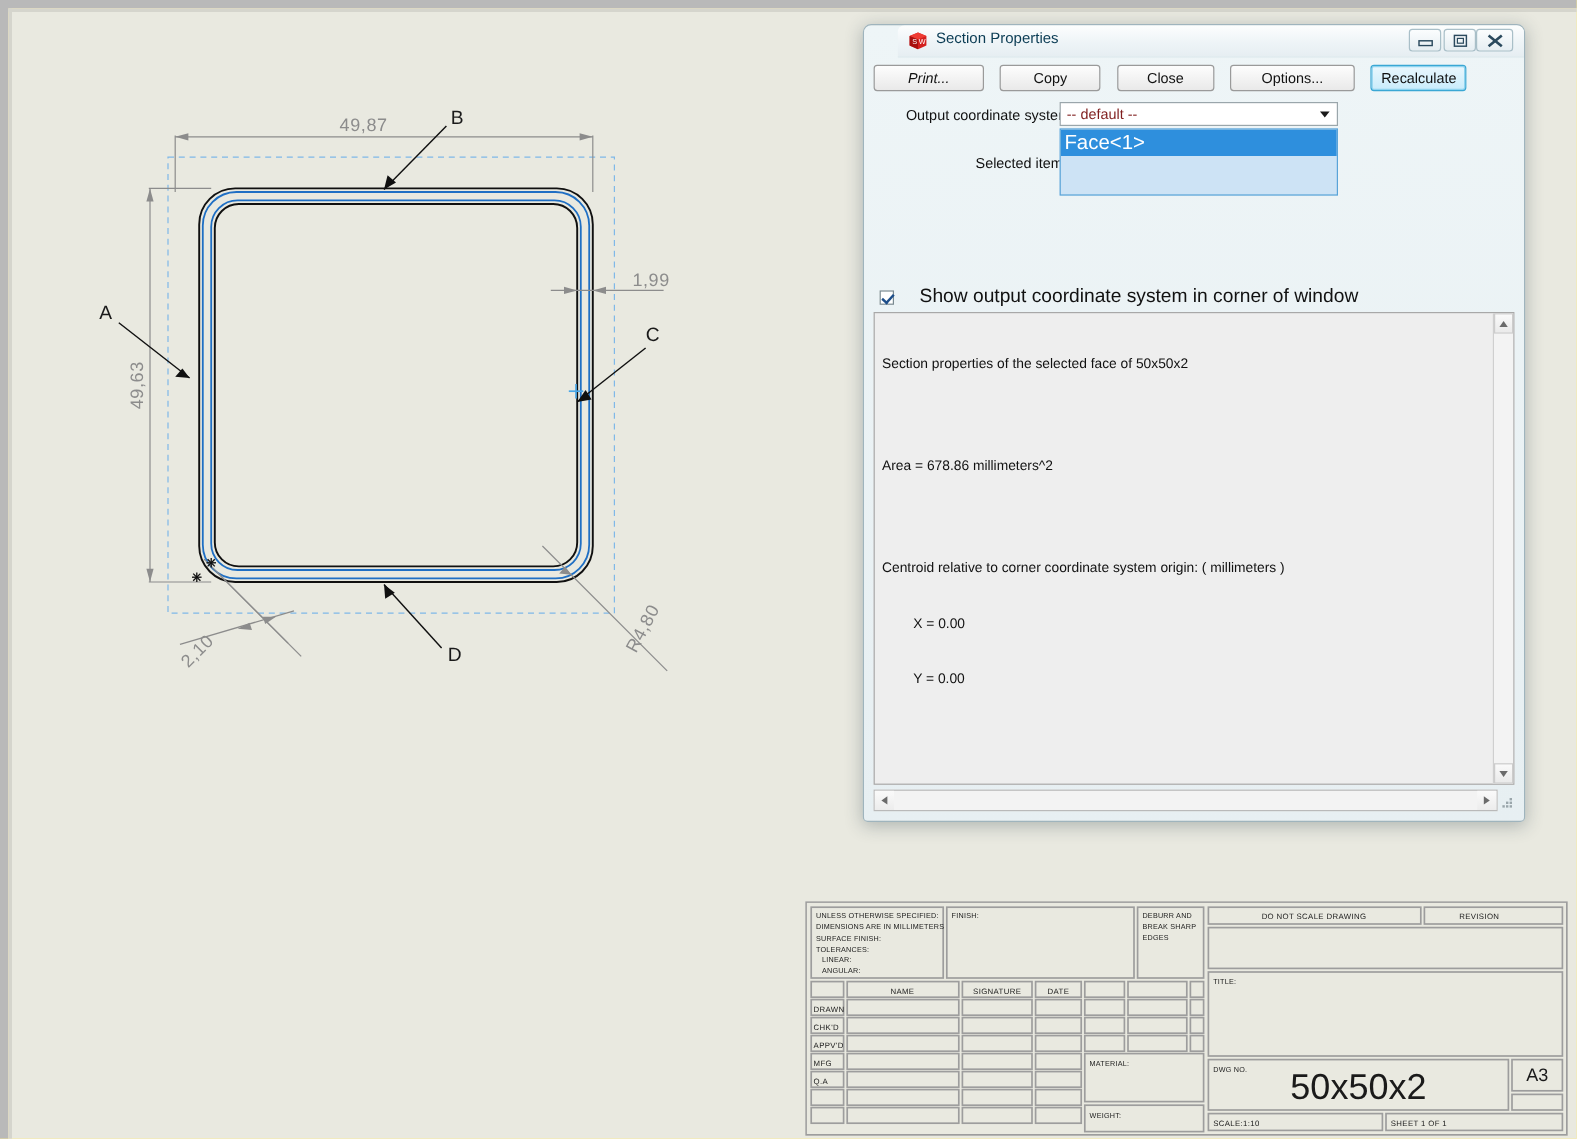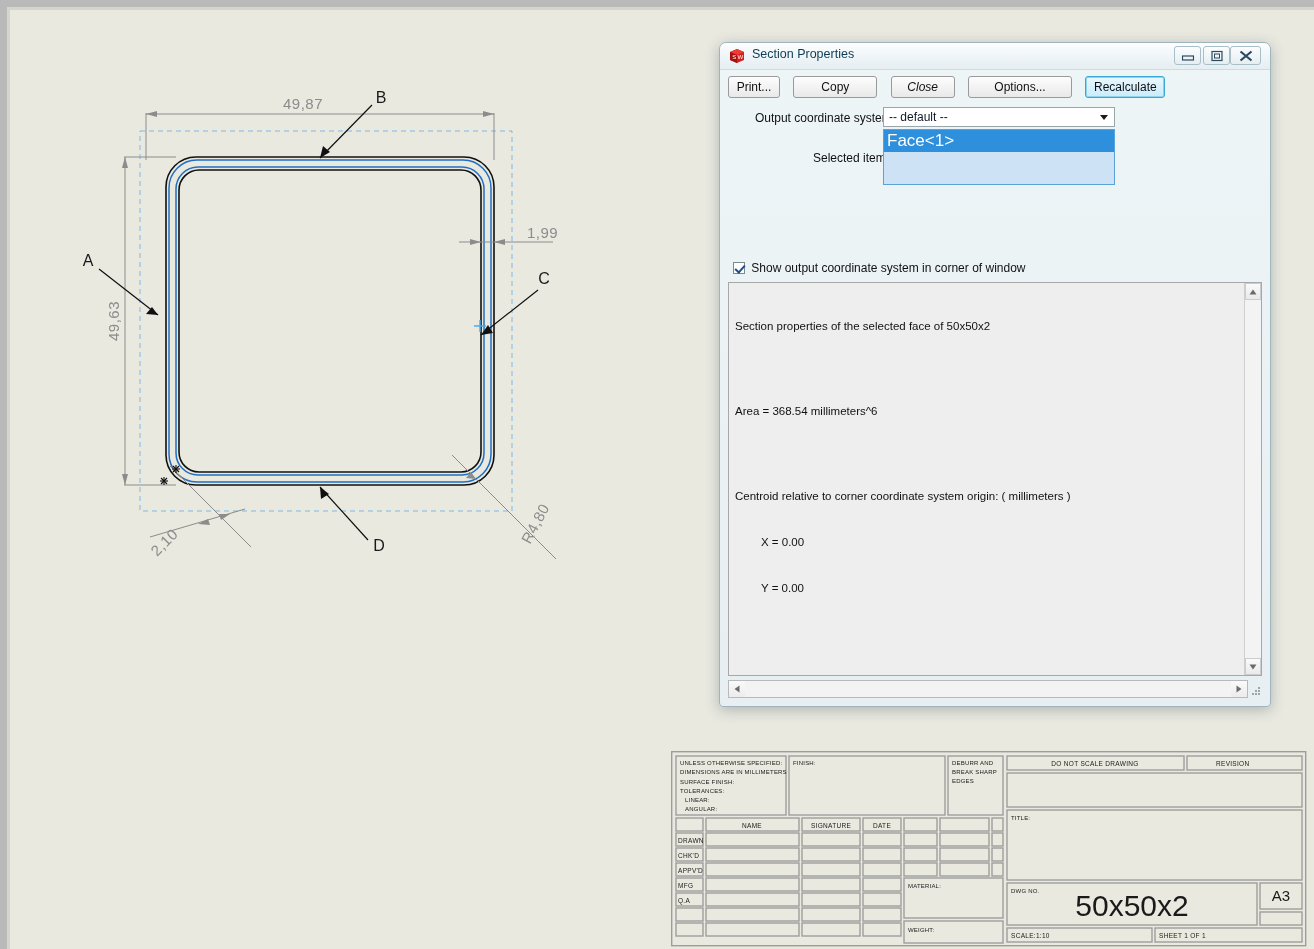--- a/index.html
+++ b/index.html
@@ -60,28 +60,29 @@
     font-family:"Liberation Sans", sans-serif;
     font-size:30px;fill:#1a1a1a;
   }
   .tb-size{
     font-family:"Liberation Sans", sans-serif;
     font-size:15px;fill:#1a1a1a;
   }
 
   
   #dialog{
-    position:absolute;left:719px;top:42px;width:552px;height:665px;
+    position:absolute;left:719px;top:20px;width:552px;height:665px;
     background:linear-gradient(180deg,#eef5f7 0%,#e7eff2 100%);
     border:1px solid #9fb4bd;
     border-radius:7px 7px 4px 4px;
     box-shadow:0 3px 14px rgba(40,60,70,0.30);
     box-sizing:border-box;
     font-size:12px;
     overflow:hidden;
+    padding-left:28px;
   }
   #dlg-titlebar{
     height:26px;position:relative;
     background:linear-gradient(180deg,#fdfefe 0%,#eef4f7 55%,#e6eef2 100%);
     border-bottom:1px solid #ccdce3;
     border-radius:6px 6px 0 0;
   }
   #dlg-icon{
     position:absolute;left:9px;top:5px;width:16px;height:16px;
   }
@@ -105,42 +106,42 @@
 
   #toolbar-row{position:absolute;left:8px;top:7px;}
   .tbtn{
     display:inline-block;height:22px;line-height:20px;
     text-align:center;font-size:12px;color:#111;
     background:linear-gradient(180deg,#fdfdfd,#e9e9e9);
     border:1px solid #9a9a9a;border-radius:3px;
     box-sizing:border-box;margin-right:10px;vertical-align:top;
     font-family:"Liberation Sans", sans-serif;cursor:default;
   }
-  #btn-print{width:52px;}
+  #btn-print{width:92px;font-style:italic;}
   #btn-copy{width:84px;}
-  #btn-close2{width:64px;font-style:italic;}
+  #btn-close2{width:81px;}
   #btn-options{width:104px;}
   #btn-recalc{
     width:80px;margin-right:0;
     background:linear-gradient(180deg,#eaf7fd,#c9ecfb);
     border:1px solid #3aa7d4;
     box-shadow:0 0 0 1px #8fd4ef inset;
   }
 
   .fld-label{
     position:absolute;font-size:12px;color:#111;
     text-align:right;font-family:"Liberation Sans", sans-serif;
   }
   #ocs-label{left:20px;top:42px;width:155px;}
   #sel-label{left:20px;top:82px;width:155px;}
 
   #ocs-combo{
     position:absolute;left:163px;top:38px;width:232px;height:20px;
     background:#fff;border:1px solid #9aa6ab;box-sizing:border-box;
-    font-size:12px;color:#0f172a;padding:2px 0 0 5px;
+    font-size:12px;color:#7f1d1d;padding:2px 0 0 5px;
     font-family:"Liberation Sans", sans-serif;cursor:default;
   }
   #ocs-arrow{
     position:absolute;right:6px;top:7px;width:0;height:0;
     border-left:4.5px solid transparent;border-right:4.5px solid transparent;
     border-top:5px solid #1a1a1a;
   }
   #sel-listbox{
     position:absolute;left:163px;top:60px;width:232px;height:56px;
     background:#cde3f5;border:1px solid #59a3d8;box-sizing:border-box;
@@ -155,21 +156,21 @@
   #chk-row{position:absolute;left:13px;top:192px;}
   #chk-box{
     display:inline-block;width:12px;height:12px;vertical-align:-2px;
     background:#fff;border:1px solid #7a8a91;box-sizing:border-box;
     position:relative;cursor:default;
   }
   #chk-box:after{
     content:"";position:absolute;left:3px;top:0px;width:4px;height:8px;
     border:solid #1d4e8a;border-width:0 2px 2px 0;transform:rotate(42deg);
   }
-  #chk-text{font-size:12px;color:#111;margin-left:3px;
+  #chk-text{font-size:16px;color:#111;margin-left:18px;
     font-family:"Liberation Sans", sans-serif;}
 
   #results-panel{
     position:absolute;left:8px;top:213px;right:8px;bottom:30px;
     background:#eeeeee;border:1px solid #a8a8a8;box-sizing:border-box;
   }
   #results-text{
     position:absolute;left:0;top:0;right:17px;bottom:0;
     overflow:hidden;padding:6px 0 0 6px;box-sizing:border-box;
     font-family:"Liberation Sans", sans-serif;
@@ -497,21 +498,21 @@
 
     <div id="chk-row">
       <span id="chk-box"></span>
       <span id="chk-text">Show output coordinate system in corner of window</span>
     </div>
 
     <div id="results-panel">
       <div id="results-text">
         <div class="res-line">Section properties of the selected face of 50x50x2</div>
         <div class="res-gap"></div>
-        <div class="res-line">Area = 368.54 millimeters^6</div>
+        <div class="res-line">Area = 678.86 millimeters^2</div>
         <div class="res-gap"></div>
         <div class="res-line">Centroid relative to corner coordinate system origin: ( millimeters )</div>
         <div class="res-line" style="padding-left:26px">X = 0.00</div>
         <div class="res-line" style="padding-left:26px">Y = 0.00</div>
         <div class="res-gap"></div>
         
         
         
         
         

